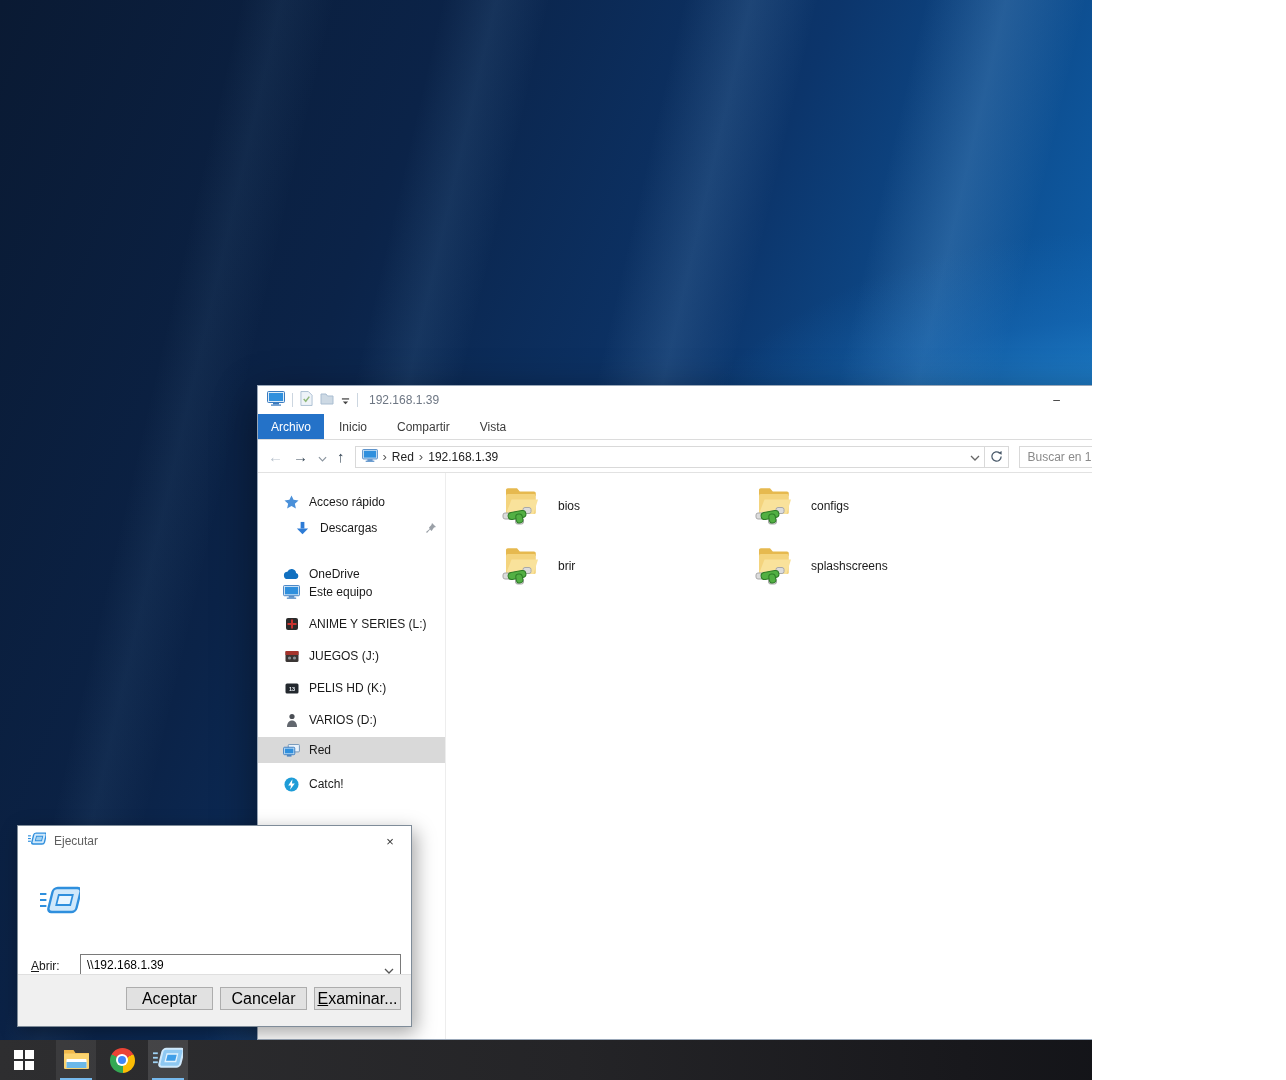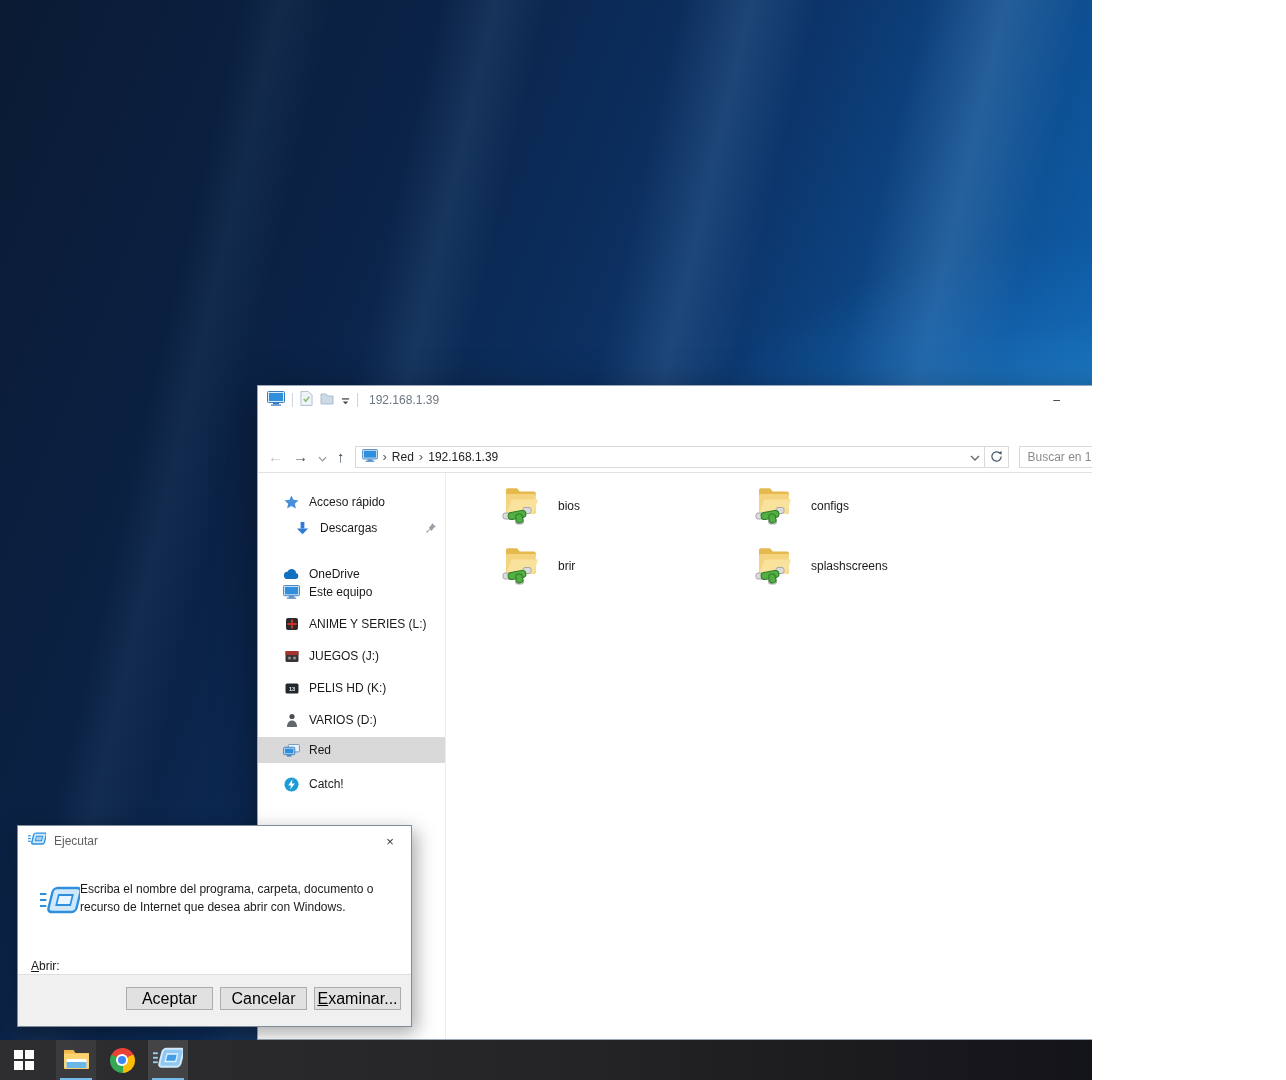--- a/index.html
+++ b/index.html
@@ -142,20 +142,26 @@
         <span class="sep"></span>
         <span class="ex-title">192.168.1.39</span>
       </div>
       <div class="win-controls">
         <div class="win-btn">–</div>
         <div class="win-btn max">□</div>
         <div class="win-btn">×</div>
       </div>
     </div>
 
+    <div class="ex-tabs">
+      <div class="tab file">Archivo</div>
+      <div class="tab">Inicio</div>
+      <div class="tab">Compartir</div>
+      <div class="tab">Vista</div>
+    </div>
     <div class="ribbon-right">
       <span>
         <svg width="10" height="6" viewBox="0 0 10 6">
             <polyline points="1,1 5,5 9,1" fill="none" stroke="#666" stroke-width="1.3"></polyline>
           </svg>
       </span>
       <span class="help-btn">?</span>
     </div>
 
     <div class="ex-nav">
@@ -414,22 +420,29 @@
               <rect x="1" y="1" width="14" height="12" rx="2" fill="#cfe8fb" stroke="#2f8fdd" stroke-width="1.2"></rect>
               <rect x="4.5" y="4.5" width="7" height="5" fill="#eaf6ff" stroke="#2f8fdd" stroke-width="0.9"></rect>
             </g>
             <g stroke="#2f8fdd" stroke-width="1">
               <line x1="0" y1="4" x2="3.2" y2="4"></line>
               <line x1="0" y1="7" x2="3.2" y2="7"></line>
               <line x1="0" y1="10" x2="3.2" y2="10"></line>
             </g>
           </svg>
       </span>
-      <div class="run-desc">Escriba el nombre del programa, carpeta, documento o recurso de Internet que desea abrir con Windows.</div>
       <div class="run-open-label"><span class="mnemonic">A</span><span>brir:</span></div>
+      <div class="run-combo">
+        <span>\\192.168.1.39</span>
+        <span class="combo-arrow">
+          <svg width="10" height="6" viewBox="0 0 10 6">
+              <polyline points="1,1 5,5 9,1" fill="none" stroke="#555" stroke-width="1.3"></polyline>
+            </svg>
+        </span>
+      </div>
     </div>
     <div class="run-footer">
       <button class="dlg-btn" style="left:108px">Aceptar</button>
       <button class="dlg-btn" style="left:202px">Cancelar</button>
       <button class="dlg-btn" style="left:296px">
           <span class="mnemonic">E</span>
           <span>xaminar...</span>
         </button>
     </div>
   </div>

